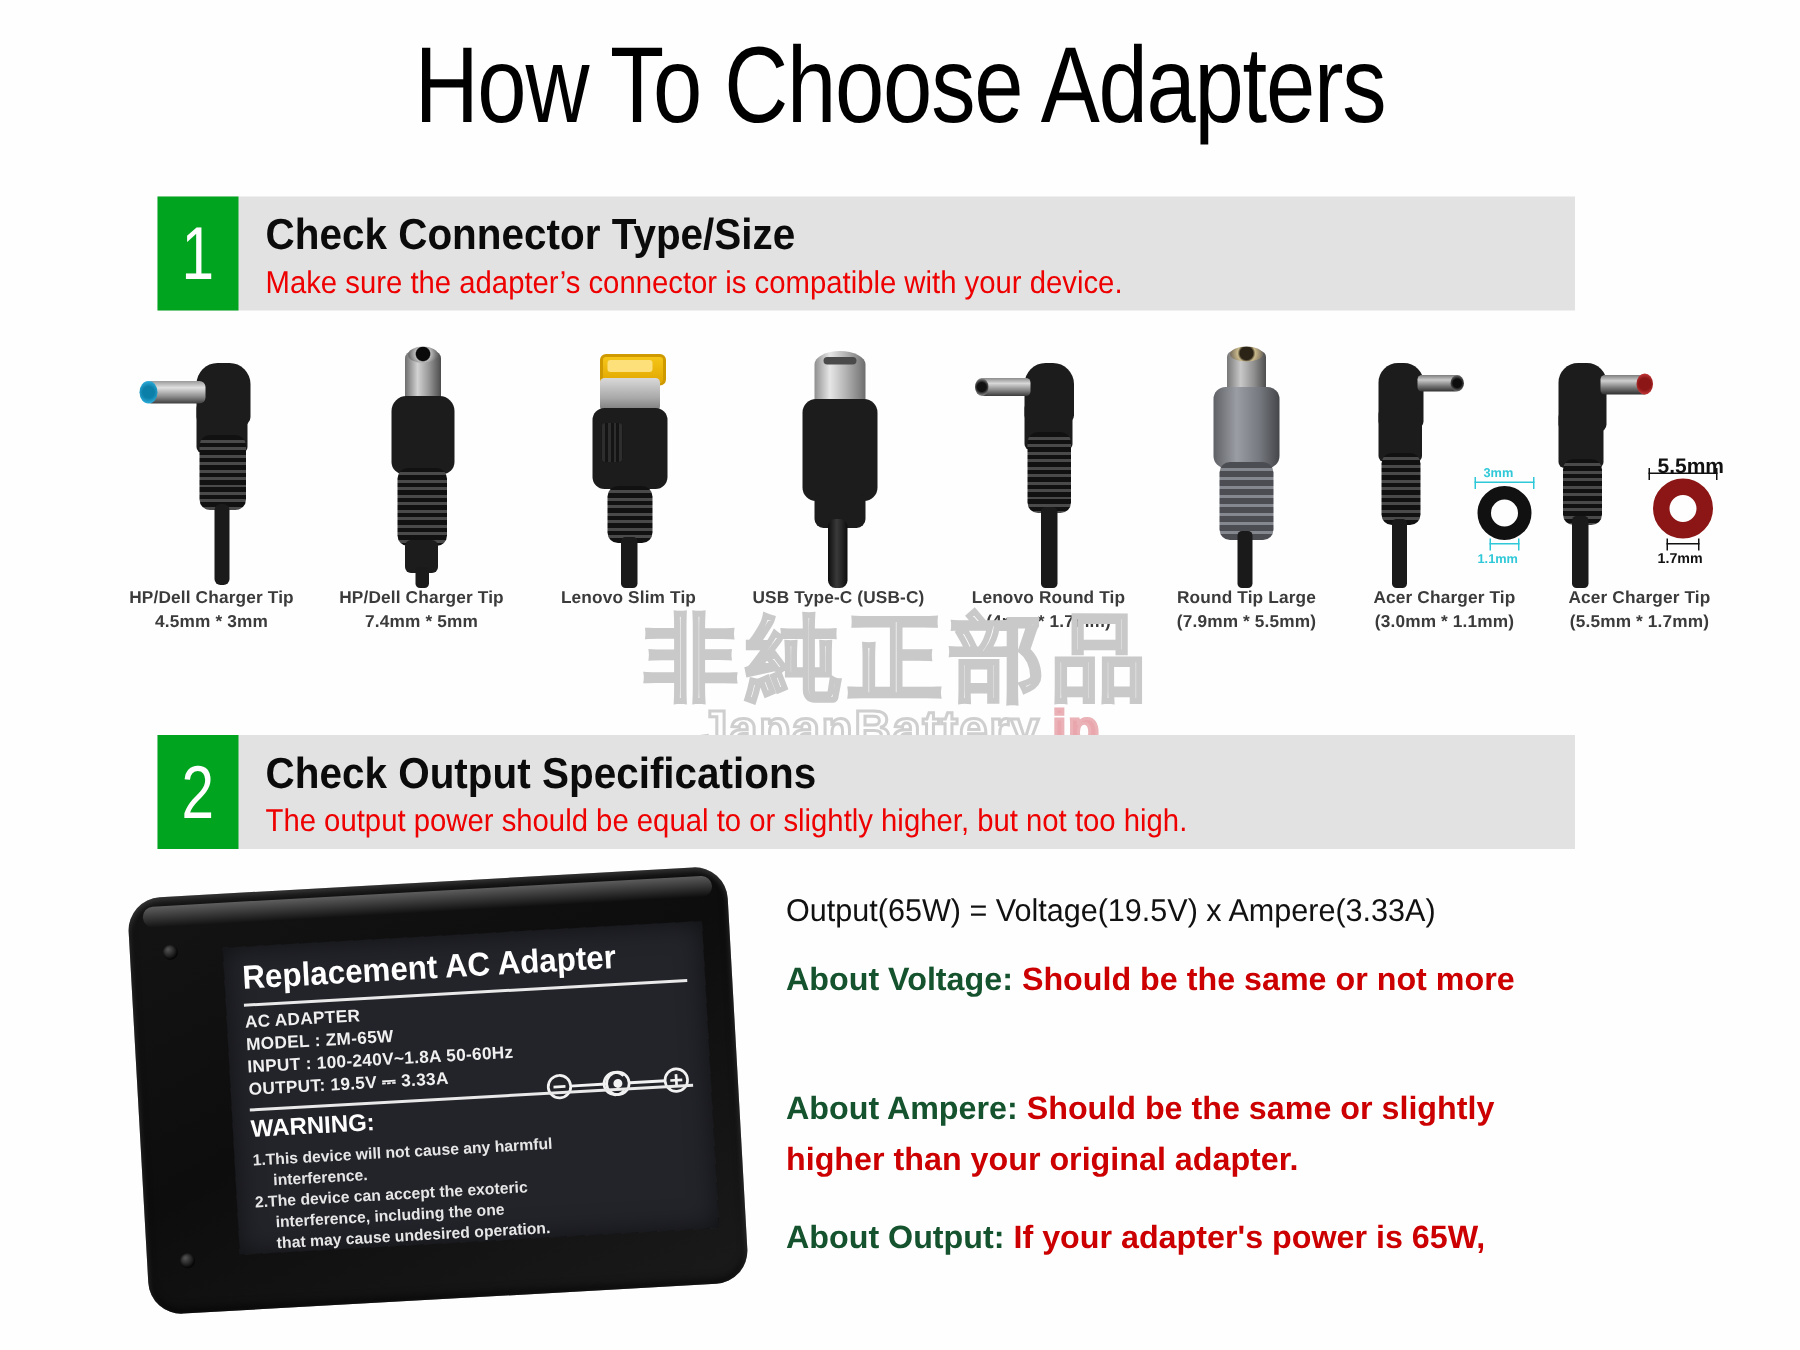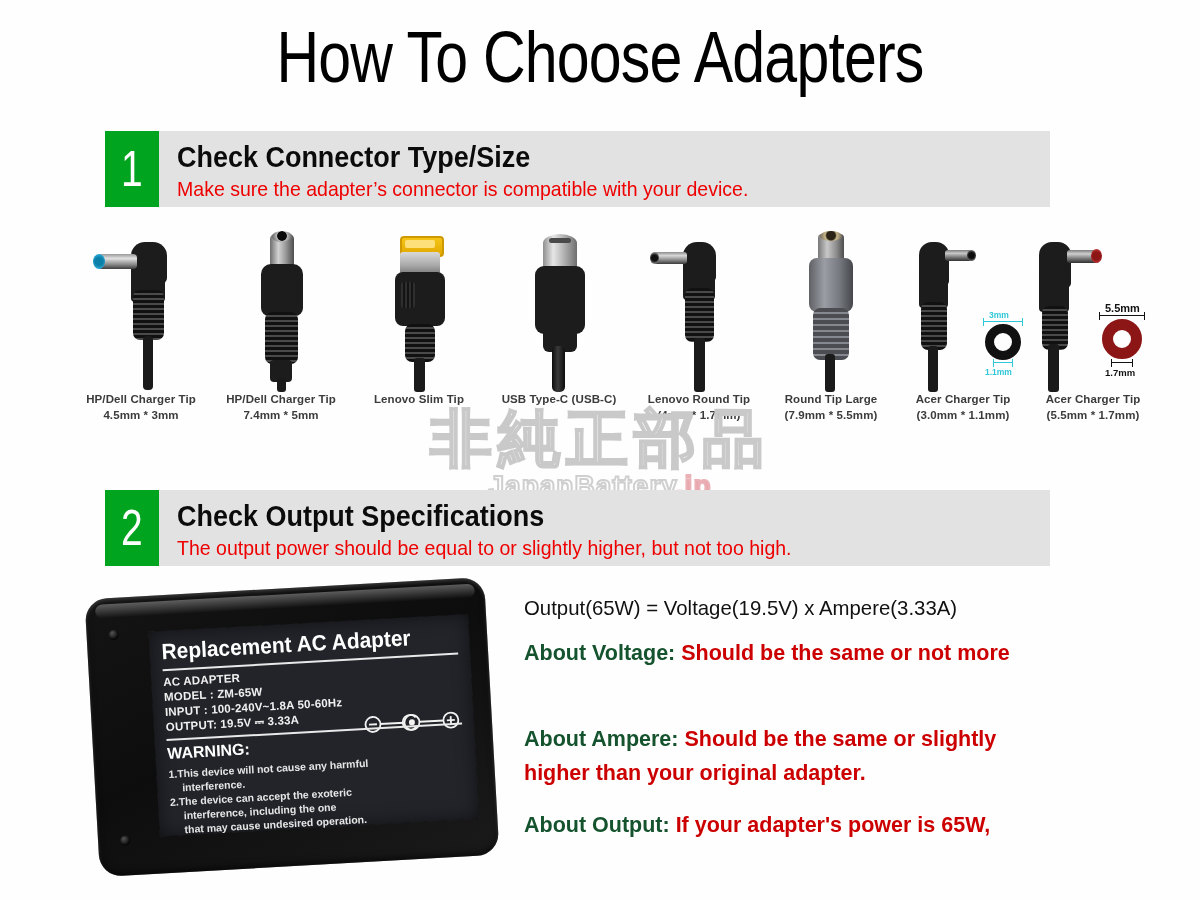--- a/index.html
+++ b/index.html
@@ -79,21 +79,21 @@
 
   
   .wm{position:absolute;left:0;top:406px;width:1200px;text-align:center;pointer-events:none;}
   .wm-jp{
     font-size:62px;font-weight:bold;line-height:66px;color:transparent;
     -webkit-text-stroke:2px #c9c9c9;
     letter-spacing:6px;
     font-family:"DejaVu Sans", sans-serif;
   }
   .wm-en{
-    font-size:28px;font-weight:bold;line-height:36px;margin-top:-4px;
+    font-size:34px;font-weight:bold;line-height:36px;margin-top:-4px;
     color:transparent;-webkit-text-stroke:2px #cfcfcf;
     letter-spacing:1px;
   }
   .wm-en .dot{ -webkit-text-stroke:2px #eab2b6; color:#e9a7ad;}
 
   
   .adapter-wrap{position:absolute;left:88px;top:574px;width:420px;height:315px;}
   .adapter{
     position:absolute;left:4px;top:14px;width:400px;height:278px;
     background:linear-gradient(155deg,#141414 0%,#0d0d0d 45%,#1a1a1a 100%);
@@ -299,21 +299,21 @@
         <div class="body-blk" style="left:12px;top:14px;width:32px;height:46px;border-radius:13px 13px 5px 5px;"></div>
         <div class="body-blk" style="left:12px;top:46px;width:30px;height:38px;border-radius:4px;"></div>
         <div class="barrel" style="left:40px;top:22px;width:32px;height:13px;border-radius:3px;
              background:linear-gradient(to bottom,#7d7d7d,#cfcfcf 30%,#6f6f6f 70%,#2f2f2f);"></div>
         <div class="tipring" style="left:64px;top:21px;width:11px;height:14px;
              background:radial-gradient(circle at 50% 50%,#8c1616 45%,#c83a3a 80%,#5e0c0c);"></div>
         <div class="ribs" style="left:15px;top:78px;width:26px;height:44px;"></div>
         <div class="cord" style="left:21px;top:116px;width:11px;height:48px;"></div>
 
         <div class="dim" style="left:66px;top:74px;width:62px;height:80px;">
-          <div class="dimtxt" style="left:12px;top:0px;color:#111111;font-size:11px;">5.5mm</div>
+          <div class="dimtxt" style="left:12px;top:0px;color:#111111;font-size:14px;">5.5mm</div>
           <div class="dimline" style="left:6px;top:13px;width:46px;height:1px;background:#111;"></div>
           <div class="dimline" style="left:6px;top:10px;width:1px;height:8px;background:#111;"></div>
           <div class="dimline" style="left:51px;top:10px;width:1px;height:8px;background:#111;"></div>
           <div class="ring" style="left:9px;top:17px;width:40px;height:40px;border:11px solid #8c1616;box-sizing:border-box;"></div>
           <div class="dimline" style="left:18px;top:60px;width:22px;height:1px;background:#111;"></div>
           <div class="dimline" style="left:18px;top:57px;width:1px;height:8px;background:#111;"></div>
           <div class="dimline" style="left:39px;top:57px;width:1px;height:8px;background:#111;"></div>
           <div class="dimtxt" style="left:12px;top:65px;color:#111111;font-size:9.5px;">1.7mm</div>
         </div>
       </div>

